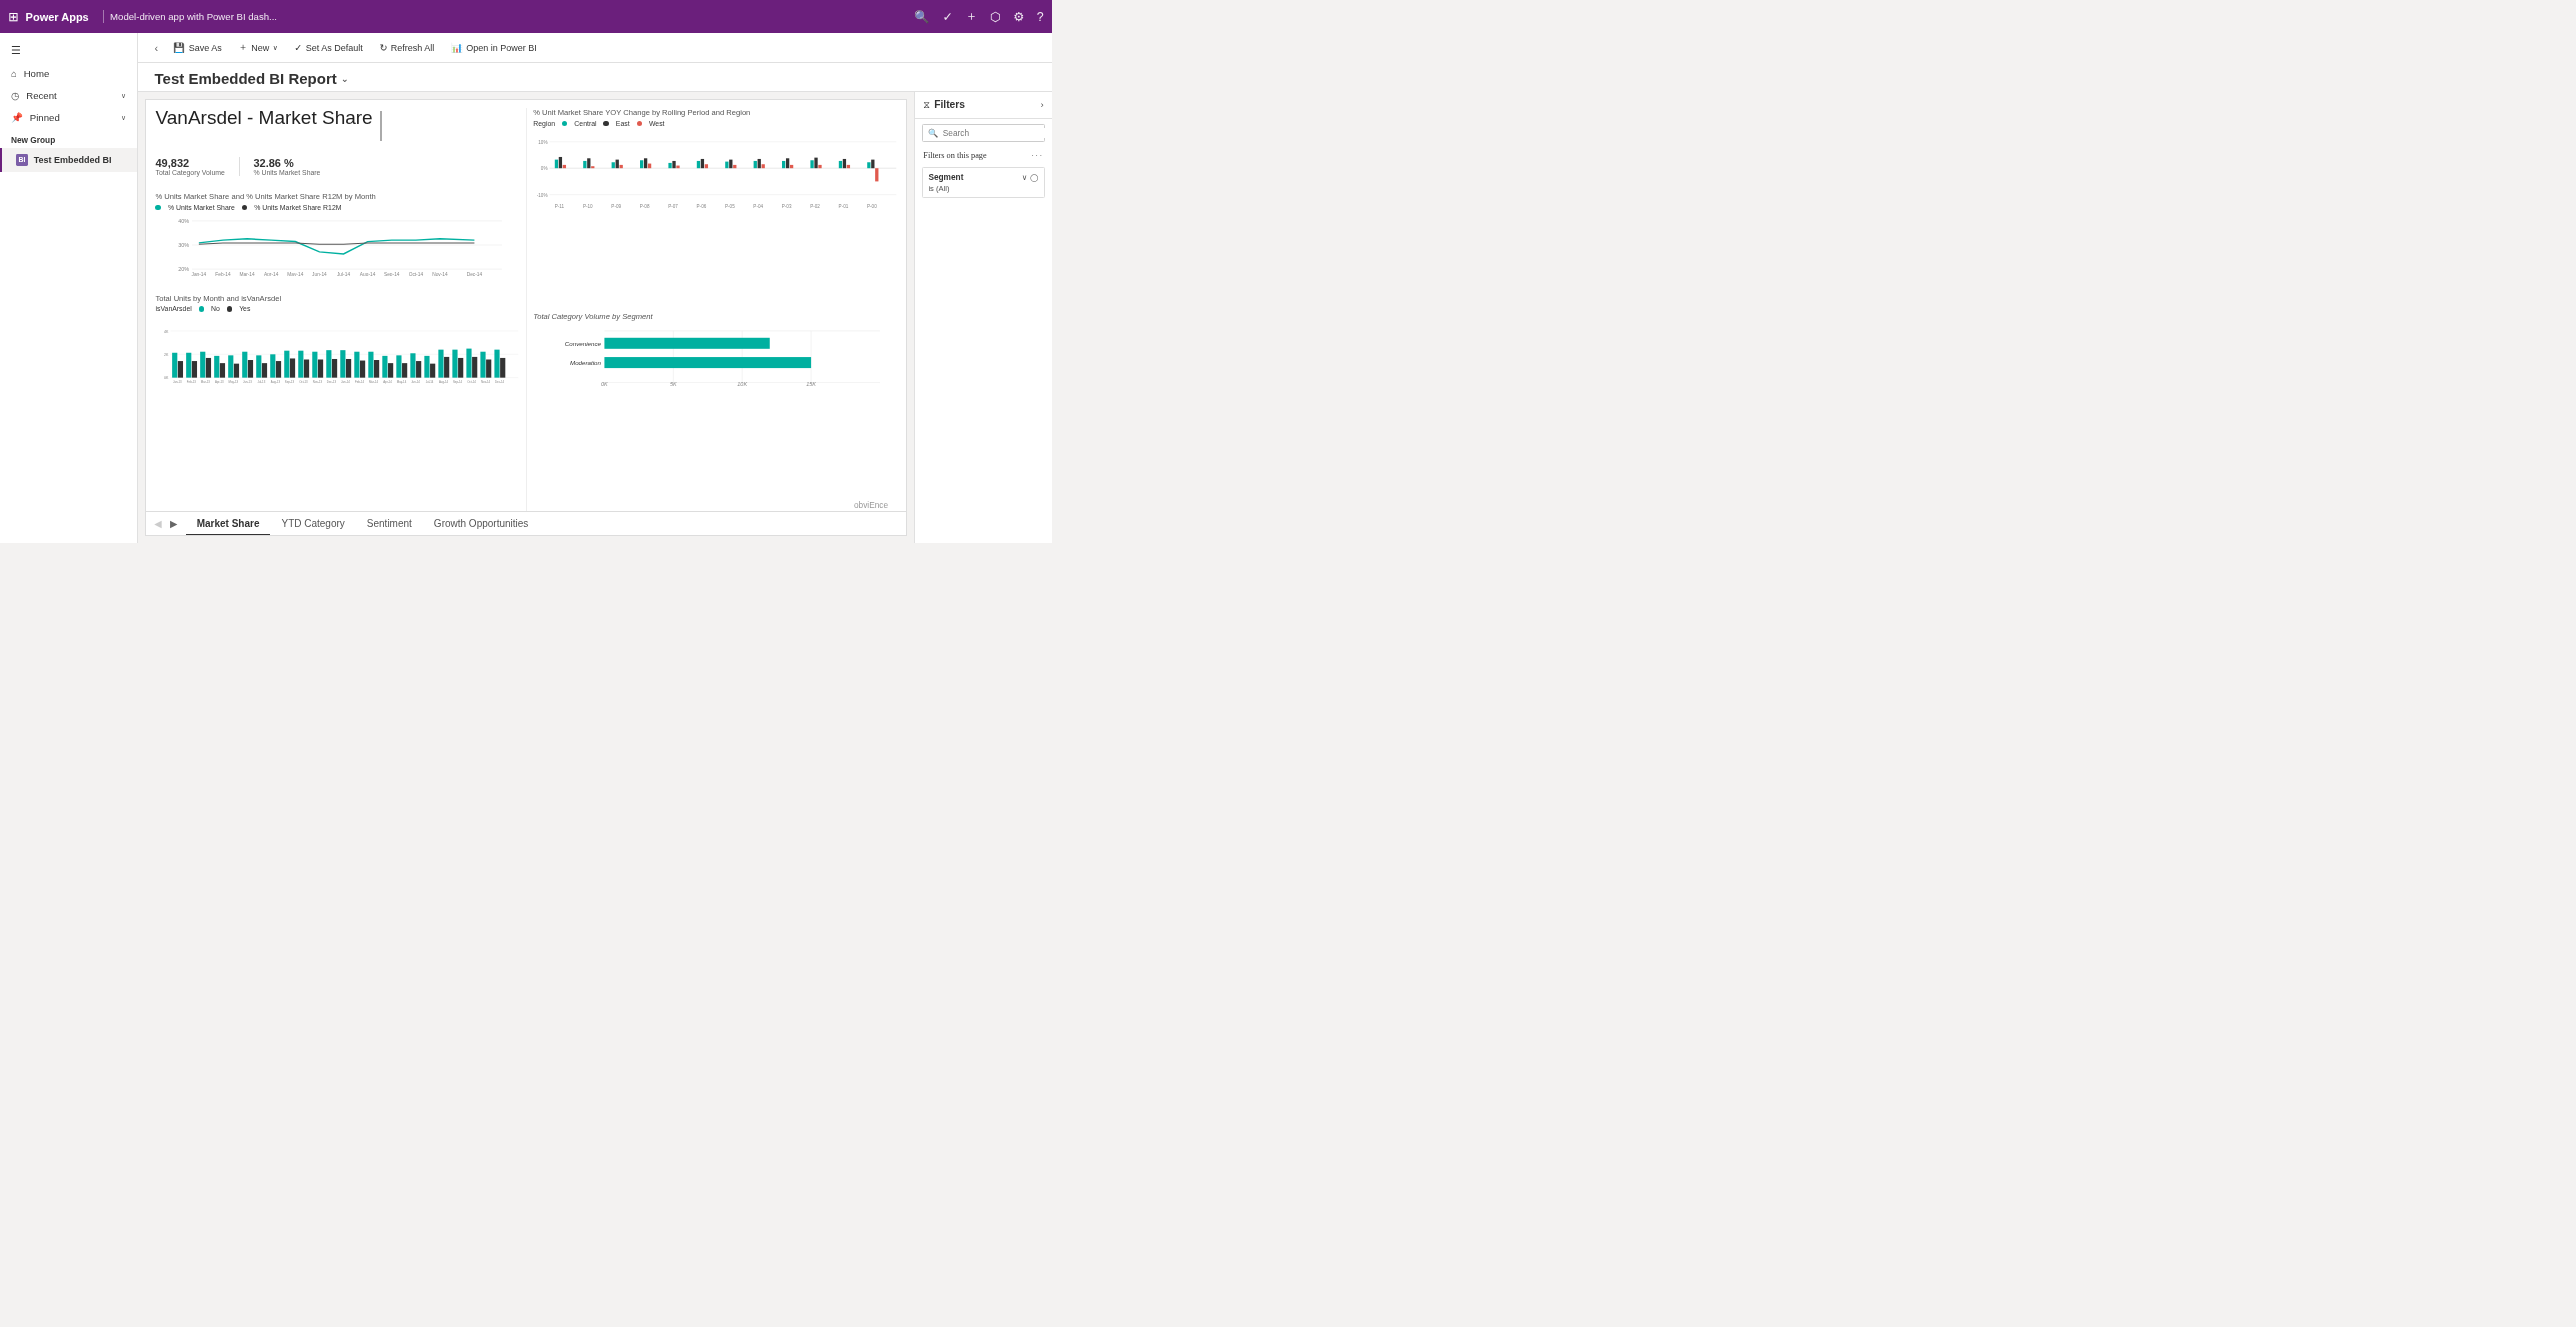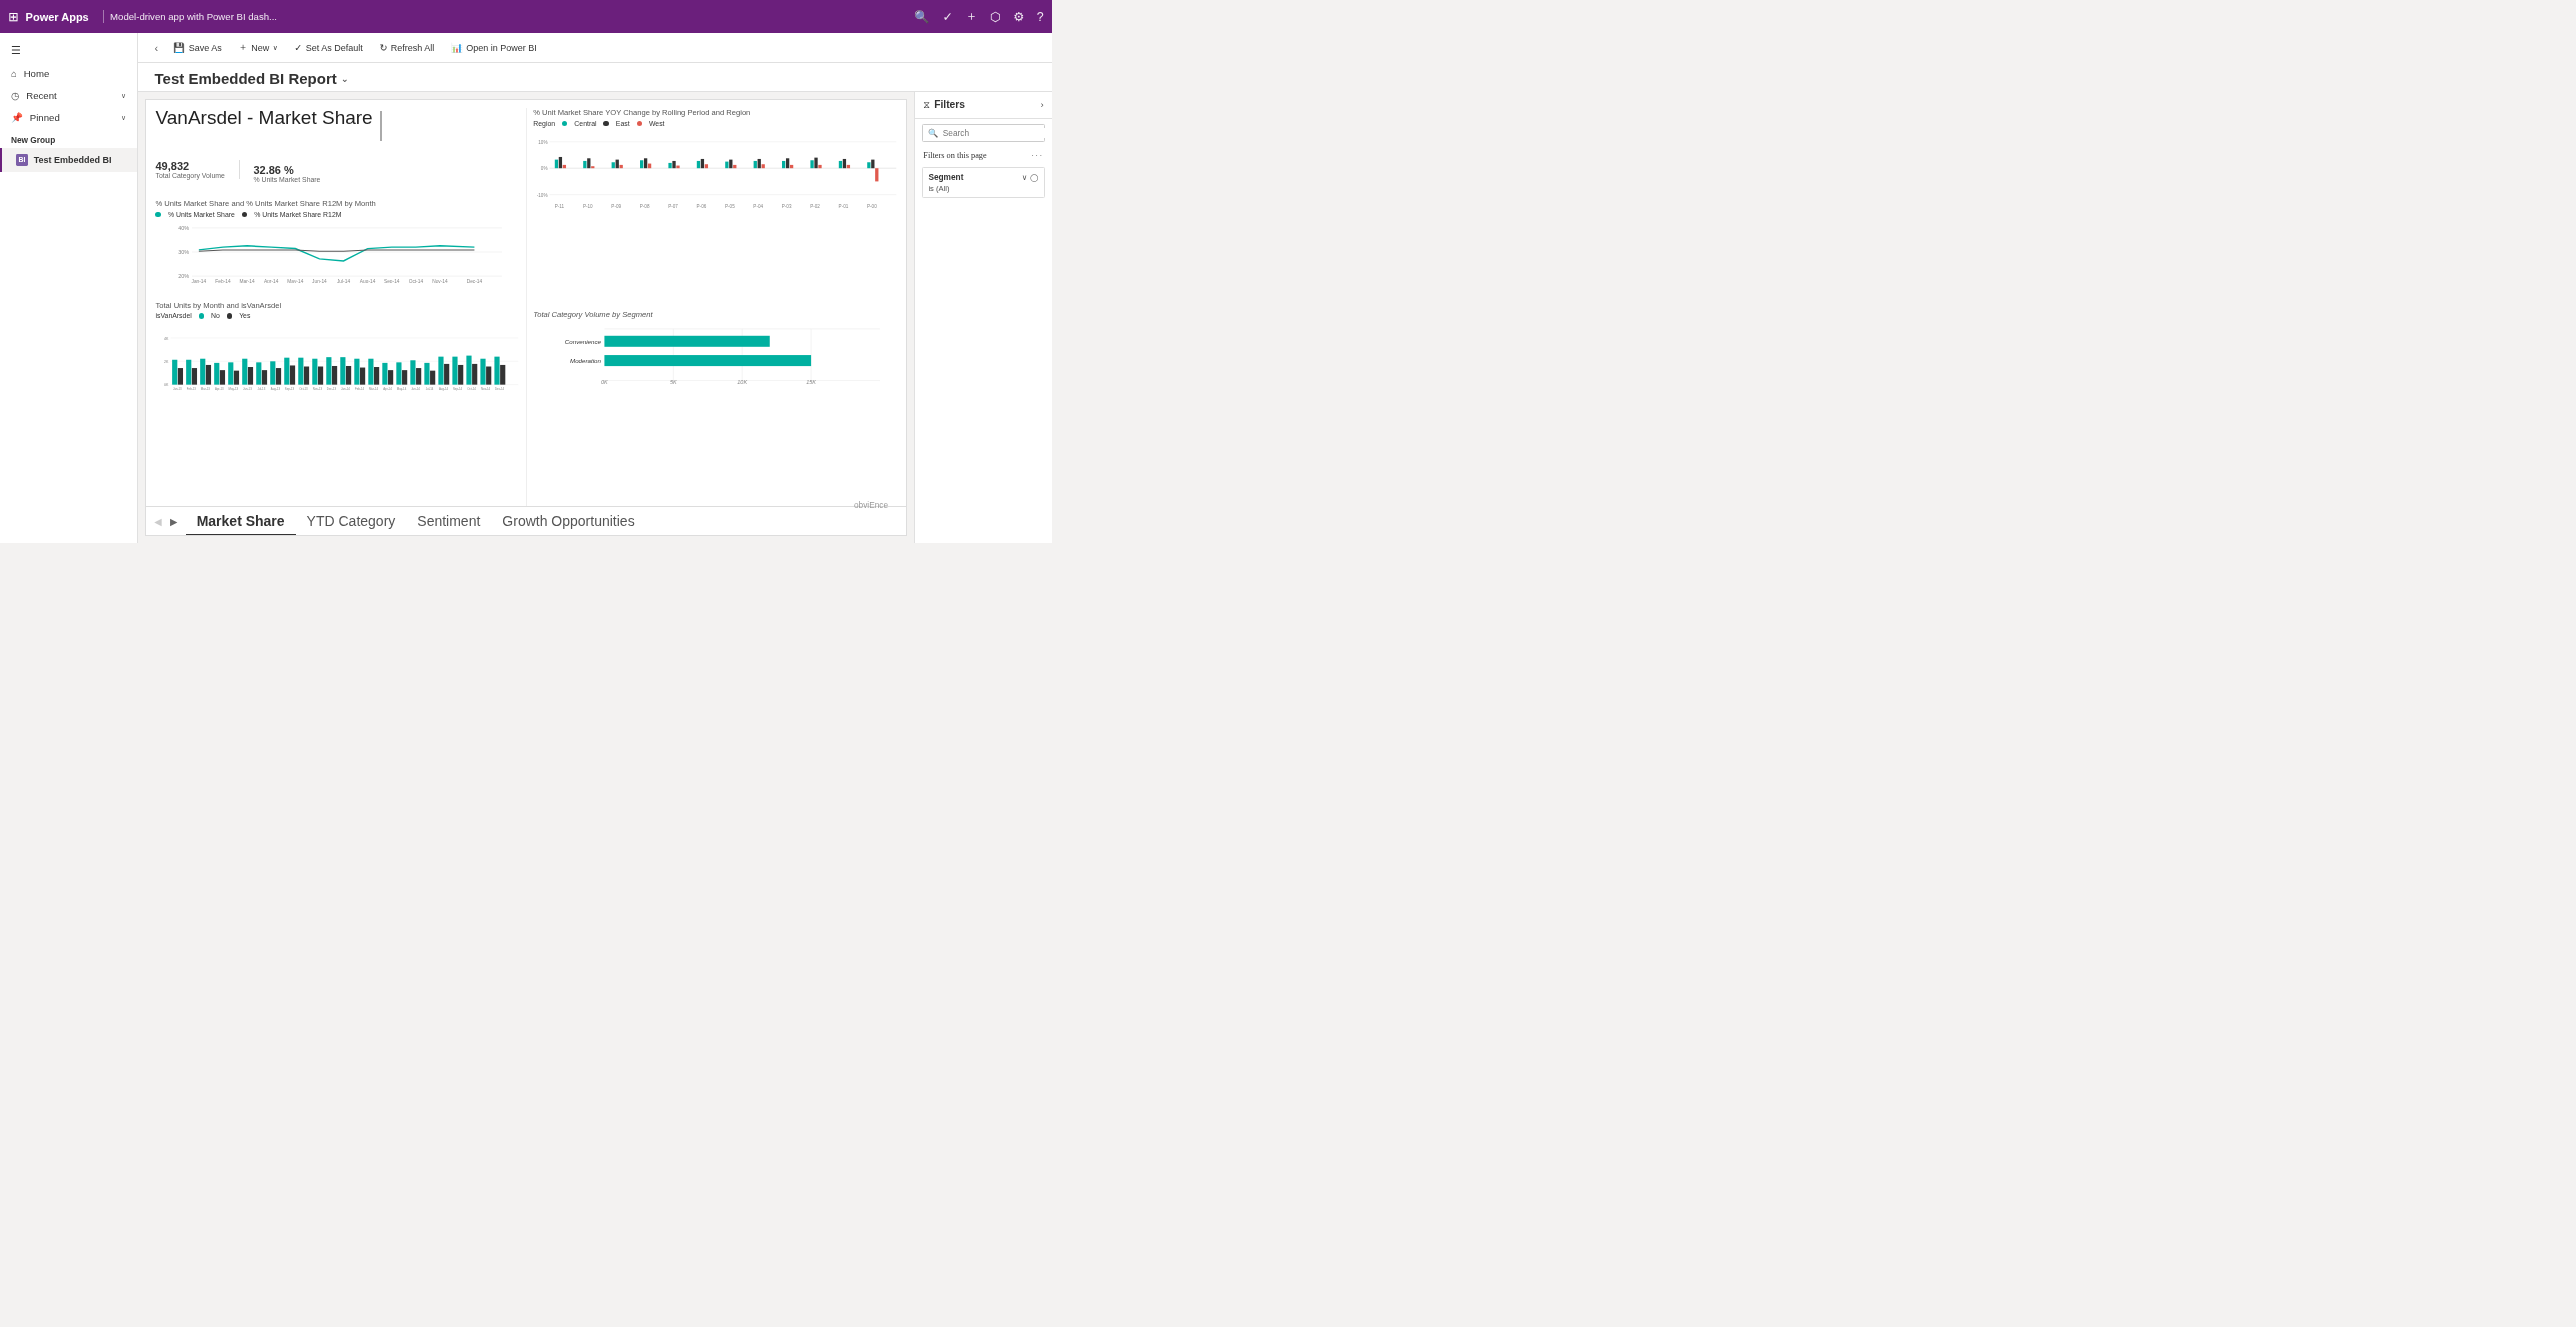--- a/index.html
+++ b/index.html
@@ -208,21 +208,21 @@
       margin-bottom: 2.8px;
     }
     .legend-dot {
       width: 5.5px;
       height: 5.5px;
       border-radius: 50%;
       display: inline-block;
     }
     .report-tab {
       padding: 5.5px 11px;
-      font-size: 14px;
+      font-size: 10px;
       cursor: pointer;
       border-bottom: 1.4px solid transparent;
       color: #555;
     }
     .report-tab.active {
       border-bottom: 1.4px solid #333;
       font-weight: 600;
       color: #333;
     }
 
@@ -408,21 +408,21 @@
             <div style="display:flex; align-items:flex-start; gap:4.1px;">
               <div style="font-size:19px; font-weight:300; color:#222; line-height:1.1;">VanArsdel - Market Share</div>
               <div style="width:2.1px; height:30px; background:#aaa; margin-left:2.8px; margin-top:2.8px;"></div>
             </div>
             <div style="display:flex; gap:0; align-items:center;">
               <div style="padding-right:13.8px; border-right:0.7px solid #ddd;">
                 <div style="font-size:11px; font-weight:600; color:#333;">49,832</div>
                 <div style="font-size:6.9px; color:#666;">Total Category Volume</div>
               </div>
               <div style="padding-left:13.8px;">
-                <div style="font-size:11px; font-weight:600; color:#333;margin-top:7px;">32.86 %</div>
+                <div style="font-size:11px; font-weight:600; color:#333;">32.86 %</div>
                 <div style="font-size:6.9px; color:#666;">% Units Market Share</div>
               </div>
             </div>
 
             <div style="flex:0 0 auto;">
               <div class="chart-title">% Units Market Share and % Units Market Share R12M by Month</div>
               <div class="chart-legend">
                 <span class="legend-dot" style="background:#00b0a0;"></span>
                 <span>% Units Market Share</span>
                 <span class="legend-dot" style="background:#333;"></span>

